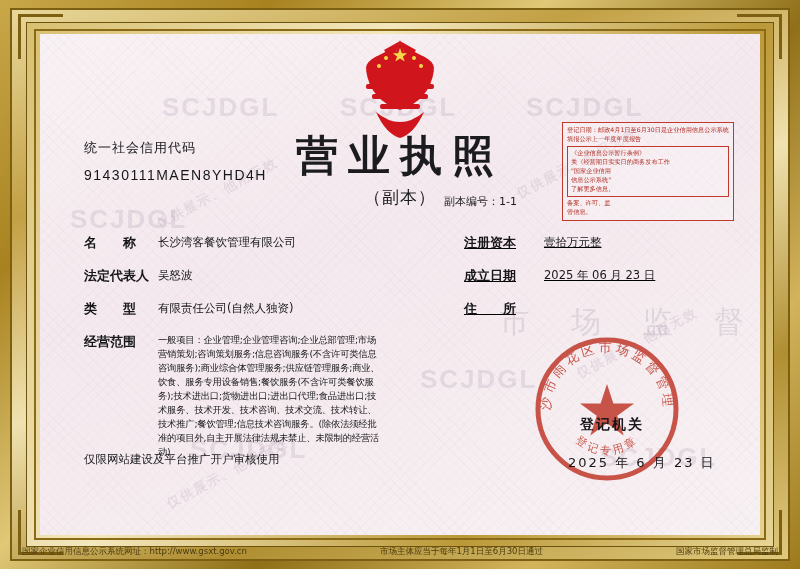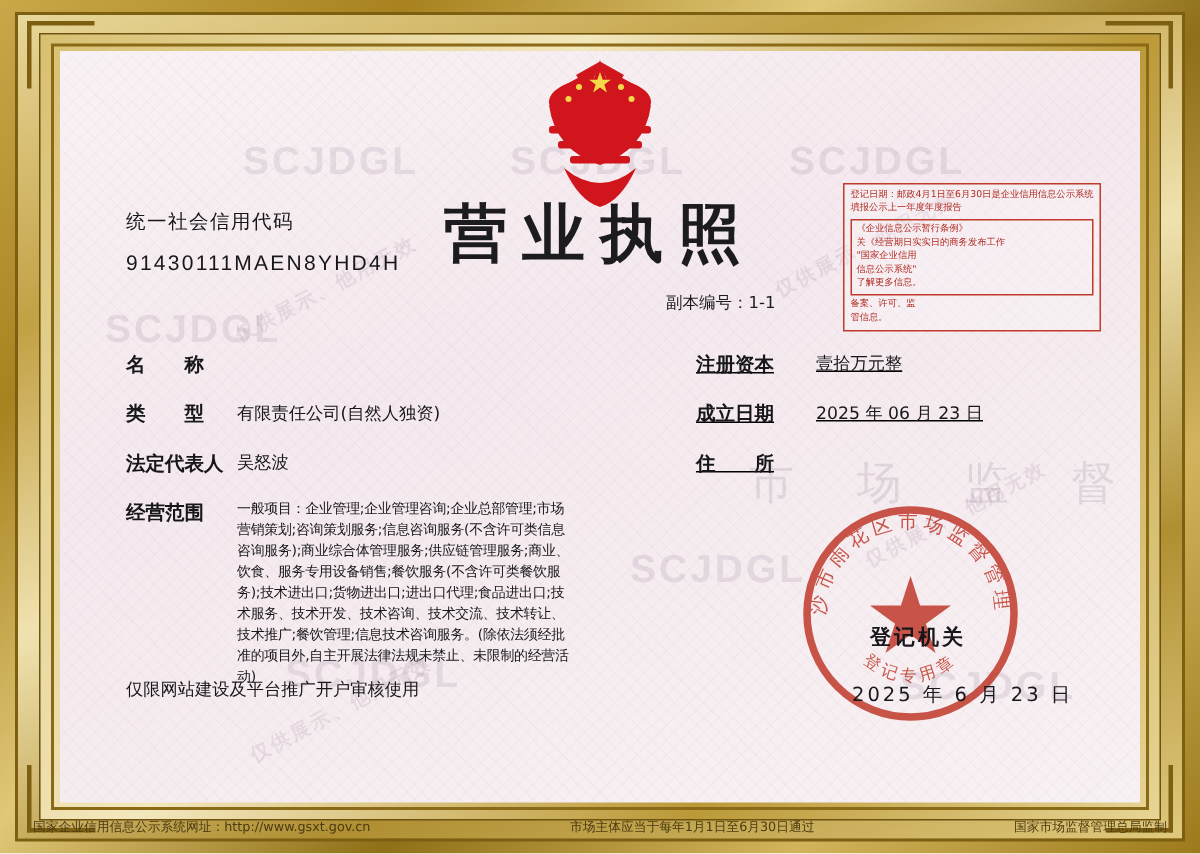--- a/index.html
+++ b/index.html
@@ -351,20 +351,21 @@
           <circle cx="40" cy="20" r="2"></circle>
           <circle cx="68" cy="20" r="2"></circle>
           <circle cx="33" cy="28" r="2"></circle>
           <circle cx="75" cy="28" r="2"></circle>
         </g>
       </svg>
     </div>
 
     <div class="title-block">
       <div class="title-main">营业执照</div>
+      <div class="title-sub">（副本）</div>
     </div>
     <div class="copy-no">
       <span>副本编号：</span><span>1-1</span>
     </div>
 
     <div class="credit-block">
       <div class="credit-label">统一社会信用代码</div>
       <div class="credit-value">91430111MAEN8YHD4H</div>
     </div>
 
@@ -377,28 +378,29 @@
         <div>信息公示系统"</div>
         <div>了解更多信息。</div>
       </div>
       <div>备案、许可、监</div>
       <div>管信息。</div>
     </div>
 
     <div class="fields">
       <div class="row">
         <div class="lbl">名　　称</div>
+        <div class="val">长沙湾客餐饮管理有限公司</div>
+      </div>
+      <div class="row">
+        <div class="lbl">法定代表人</div>
+        <div class="val">吴怒波</div>
       </div>
       <div class="row">
         <div class="lbl">类　　型</div>
         <div class="val">有限责任公司(自然人独资)</div>
-      </div>
-      <div class="row">
-        <div class="lbl">法定代表人</div>
-        <div class="val">吴怒波</div>
       </div>
       <div class="row scope-row">
         <div class="lbl">经营范围</div>
         <div class="val">一般项目：企业管理;企业管理咨询;企业总部管理;市场营销策划;咨询策划服务;信息咨询服务(不含许可类信息咨询服务);商业综合体管理服务;供应链管理服务;商业、饮食、服务专用设备销售;餐饮服务(不含许可类餐饮服务);技术进出口;货物进出口;进出口代理;食品进出口;技术服务、技术开发、技术咨询、技术交流、技术转让、技术推广;餐饮管理;信息技术咨询服务。(除依法须经批准的项目外,自主开展法律法规未禁止、未限制的经营活动)</div>
       </div>
     </div>
 
     <div class="fields-right">
       <div class="row">
         <div class="lbl">注册资本</div>

